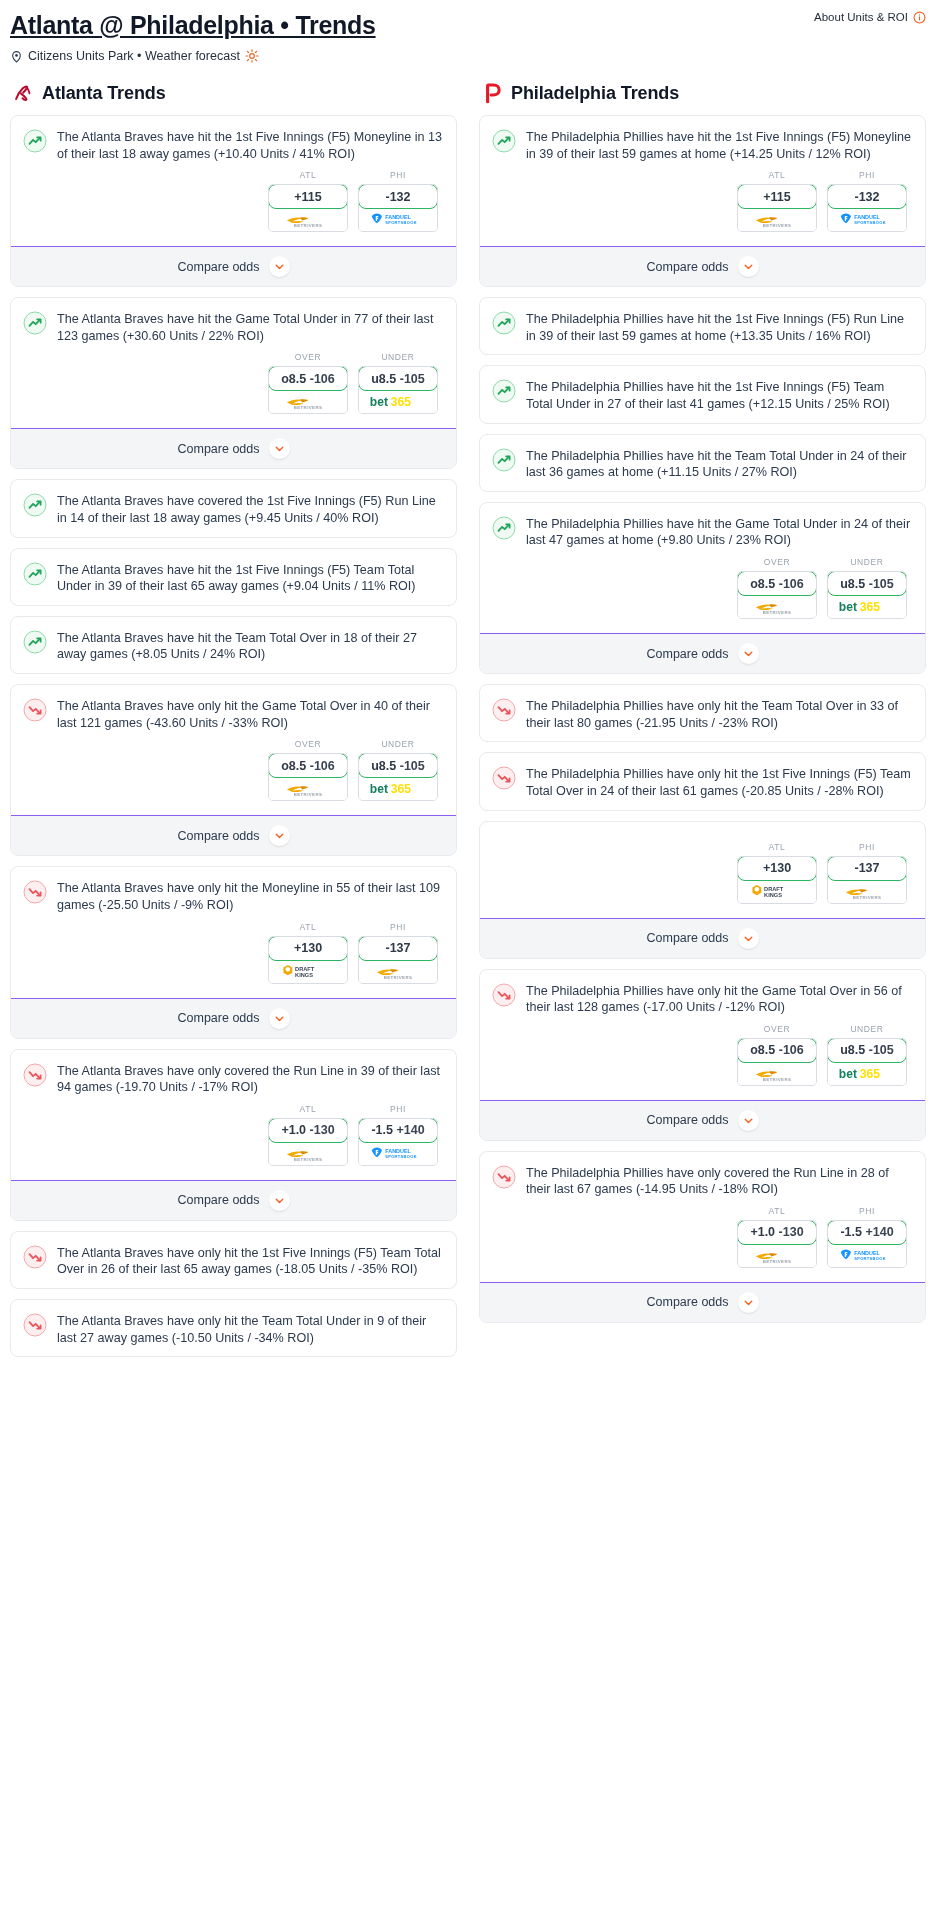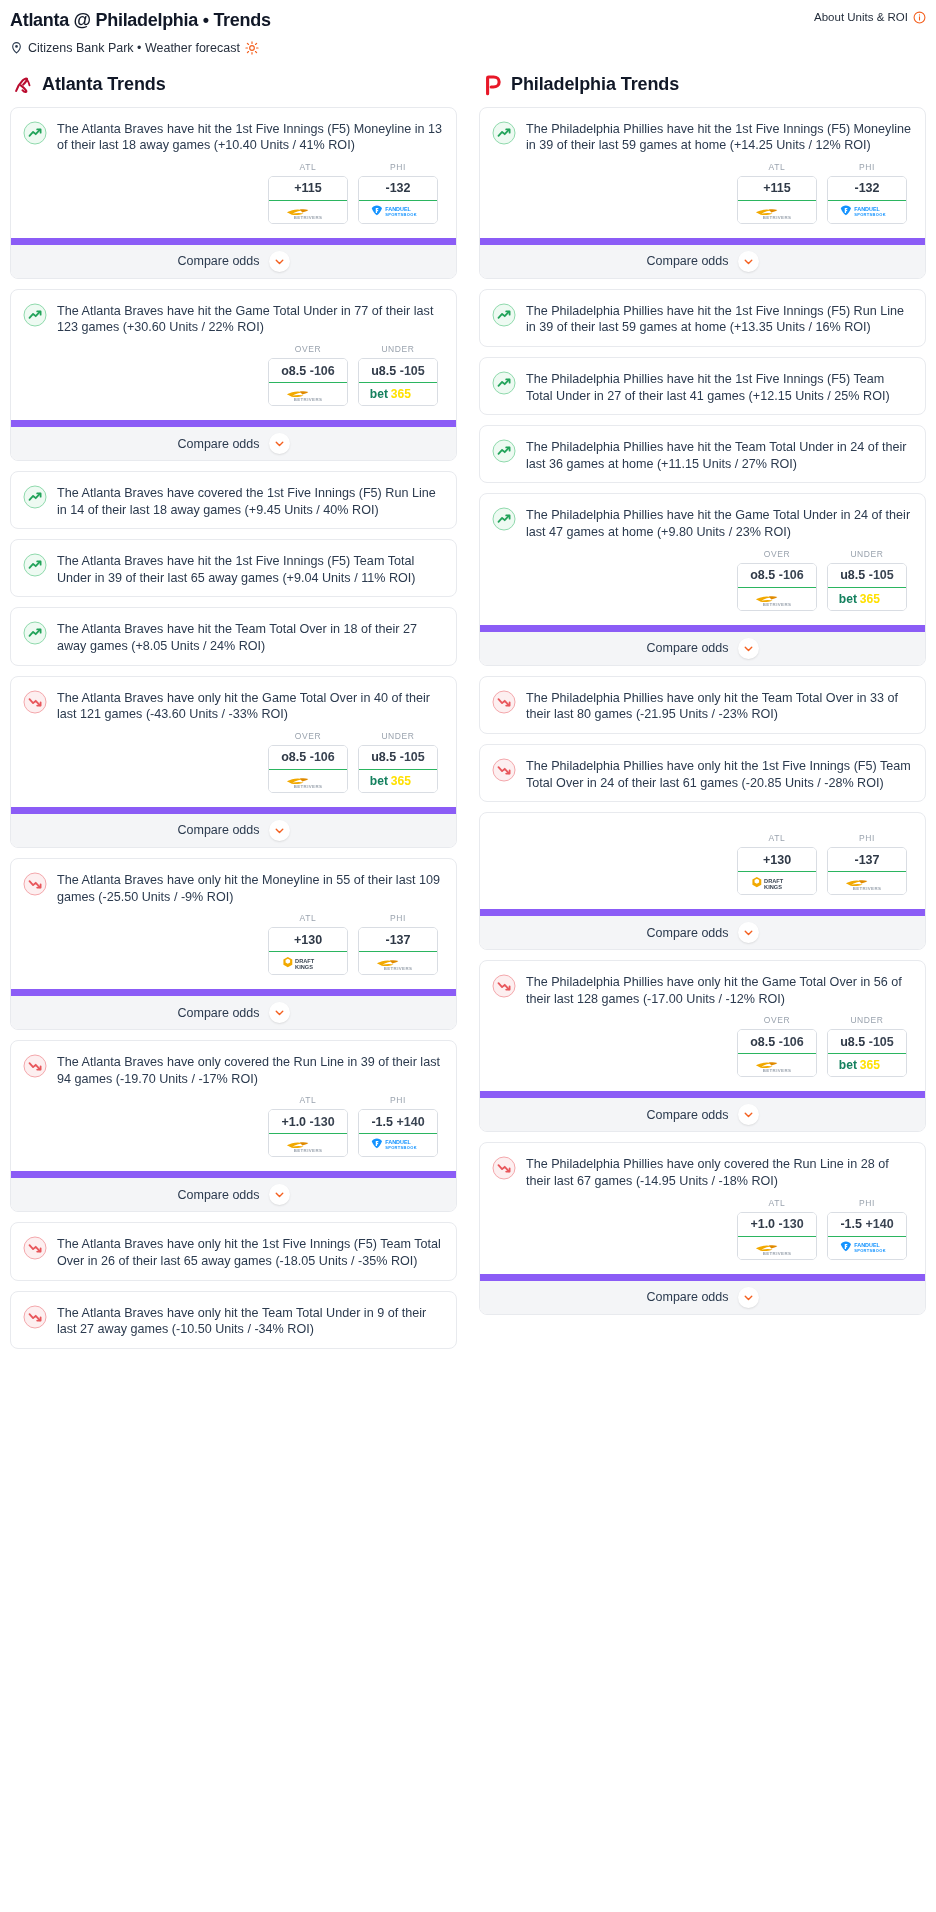--- a/index.html
+++ b/index.html
@@ -8,25 +8,26 @@
     background: #ffffff;
     font-family: "Liberation Sans", sans-serif;
     color: #1f2937;
     -webkit-font-smoothing: antialiased;
   }
   .page { padding: 8px 10px 20px 10px; position: relative; }
 
   
   .hdr { position: relative; padding: 2px 0 6px 0; }
   .hdr-title {
-    font-size: 18px;
+    font-size: 25px;
     font-weight: 700;
     letter-spacing: -0.3px;
     color: #111827;
     line-height: 1.2;
+    text-decoration: underline;
   }
   .hdr-sub {
     margin-top: 9px;
     font-size: 12.5px;
     color: #262f3d;
     display: flex;
     align-items: center;
     gap: 5px;
   }
   .pin-ic { width: 13px; height: 13px; display:inline-block; flex:0 0 auto; }
@@ -85,21 +86,21 @@
     font-weight: 400;
   }
   .odds-box {
     border: 1px solid #d9dde3;
     border-radius: 5px;
     overflow: hidden;
     background: #fff;
   }
   .odds-val {
     border: 1px solid #2bb560;
-    border-radius: 0;
+    border-radius: 8px;
     height: 25px;
     display: flex; align-items: center; justify-content: center;
     font-size: 12.5px; font-weight: 700; color: #2f3947;
     background: #fff;
     margin: -1px;
     position: relative;
     z-index: 2;
   }
   .odds-val .pt { font-weight: 700; }
   .odds-val .px { font-weight: 700; color: #3a4452; }
@@ -110,21 +111,21 @@
   }
   .book svg { display: block; }
 
   
   .compare {
     background: #f4f5f7;
     height: 40px;
     display: flex; align-items: center; justify-content: center;
     gap: 9px;
     cursor: pointer;
-    border-top: 7px solid #8b5cf6;
+    border-top: 1px solid #8b5cf6;
   }
   .compare .lbl { font-size: 12.5px; color: #2b3a4e; font-weight: 400;}
   .chev-btn {
     width: 21px; height: 21px; border-radius: 50%;
     background: #fff;
     display: flex; align-items: center; justify-content: center;
     box-shadow: 0 1px 2px rgba(0,0,0,0.10);
   }
   .chev-btn svg { display:block; }
 </style>
@@ -135,21 +136,21 @@
 
   <div class="hdr">
     <div class="hdr-title">Atlanta @ Philadelphia • Trends</div>
     <div class="hdr-sub">
       <span class="pin-ic">
         <svg viewBox="0 0 24 24" width="13" height="13" fill="none" stroke="#2b3a4e" stroke-width="2">
           <path d="M12 22s7-6.2 7-12a7 7 0 1 0-14 0c0 5.8 7 12 7 12z"></path>
           <circle cx="12" cy="10" r="2.4" fill="#2b3a4e" stroke="none"></circle>
         </svg>
       </span>
-      <span>Citizens Bank Park • Weather forecast</span>
+      <span>Citizens Units Park • Weather forecast</span>
       <span class="sun-ic">
         <svg viewBox="0 0 24 24" width="14" height="14" fill="none" stroke="#f4601f" stroke-width="2" stroke-linecap="round">
           <circle cx="12" cy="12" r="4"></circle>
           <path d="M12 1.6v2.6M12 19.8v2.6M4.1 4.1l1.9 1.9M18 18l1.9 1.9M1.6 12h2.6M19.8 12h2.6M4.1 19.9L6 18M18 6l1.9-1.9"></path>
         </svg>
       </span>
     </div>
     <div class="about">
       <span>About Units &amp; ROI</span>
       <span class="info-ic">

